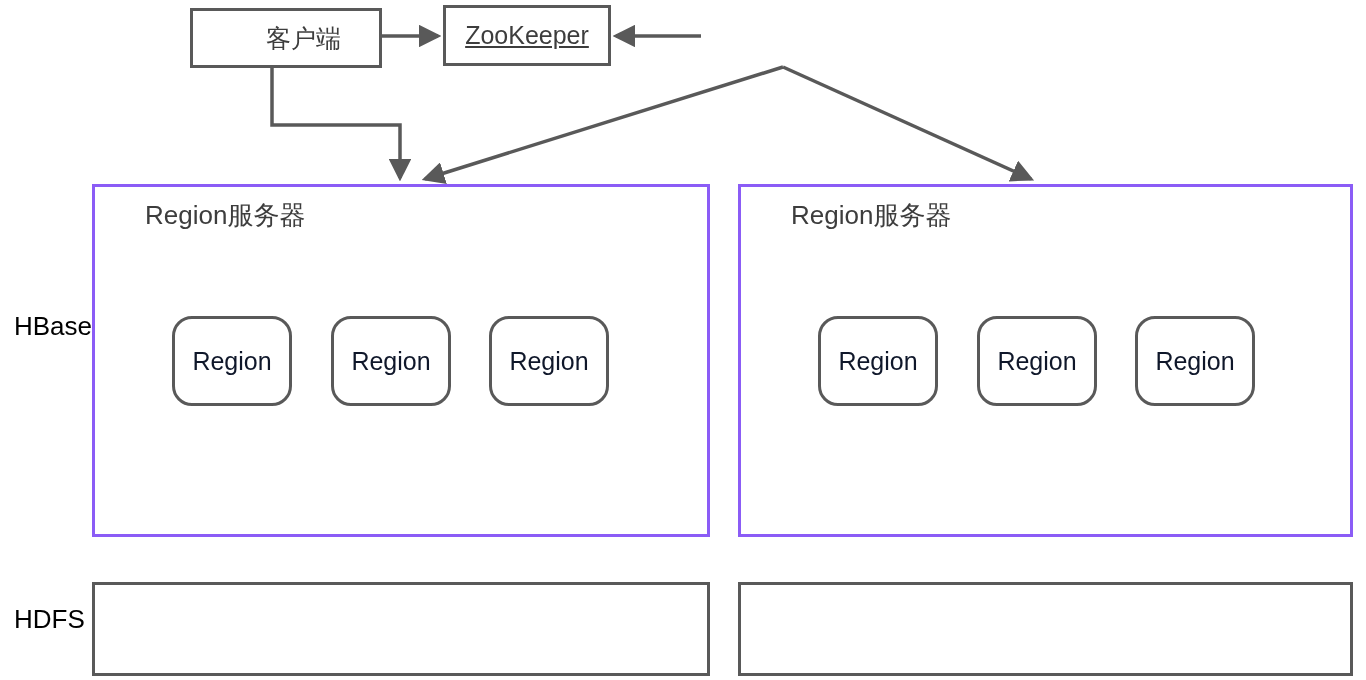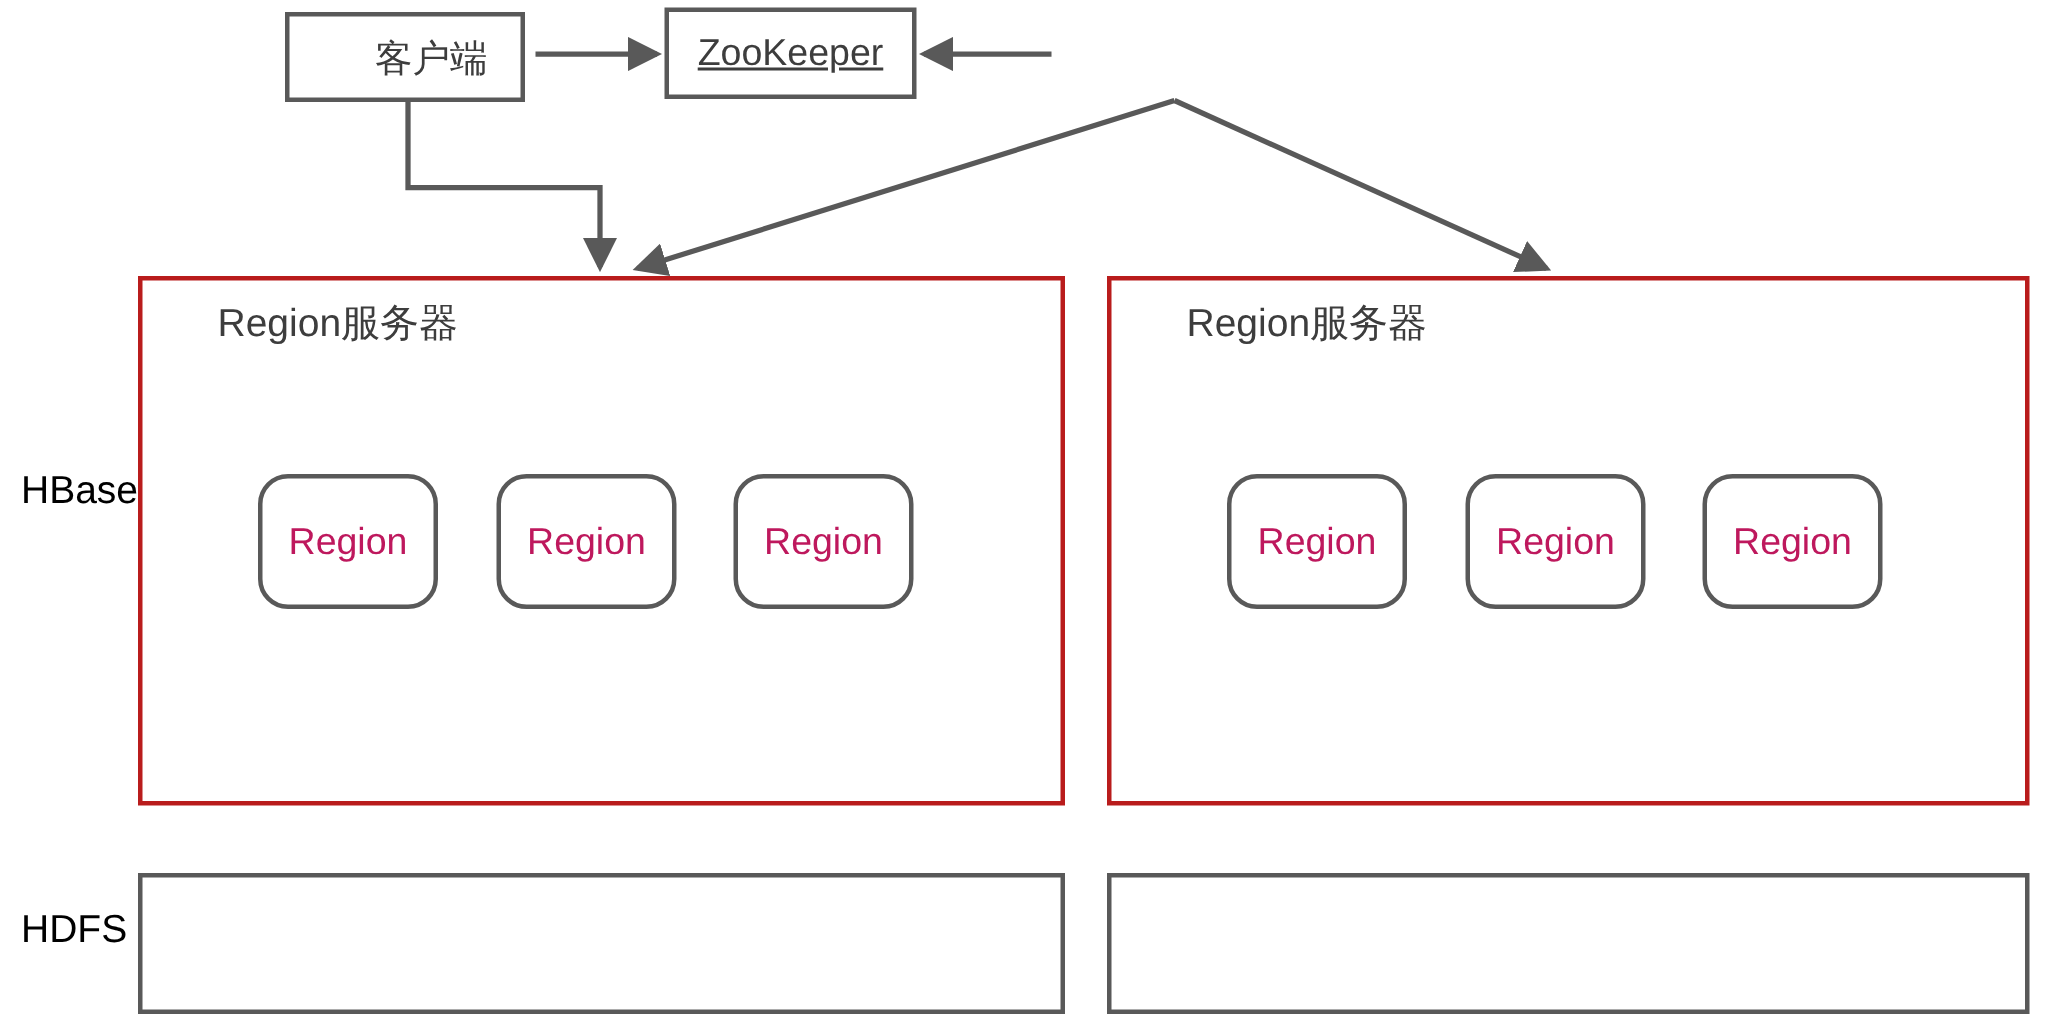--- a/index.html
+++ b/index.html
@@ -27,29 +27,29 @@
     box-sizing: border-box;
     border: 3px solid #595959;
     background: #ffffff;
     display: flex;
     align-items: center;
     justify-content: center;
     font-size: 25px;
     color: #3d3d3d;
   }
   .top-node { height: 60px; }
-  .client-node    { left: 190px; top: 8px;  width: 160px; padding-left: 35px; }
+  .client-node    { left: 190px; top: 8px;  width: 192px; padding-left: 35px; }
   .zookeeper-node { left: 443px; top: 5px;  width: 168px; height: 61px; text-decoration: underline; }
   .master-node    { left: 702px; top: 8px;  width: 164px; }
   .server-box {
     position: absolute;
     top: 184px;
     height: 353px;
     box-sizing: border-box;
-    border: 3px solid #b91c1c;
+    border: 3px solid #8b5cf6;
     background: #ffffff;
   }
   .server-1 { left: 92px;  width: 618px; }
   .server-2 { left: 738px; width: 615px; }
   .server-title {
     position: absolute;
     left: 50px;
     top: 11px;
     font-size: 26px;
     color: #3d3d3d;
@@ -61,21 +61,21 @@
     width: 120px;
     height: 90px;
     box-sizing: border-box;
     border: 3px solid #595959;
     border-radius: 20px;
     background: #ffffff;
     display: flex;
     align-items: center;
     justify-content: center;
     font-size: 25px;
-    color: #be185d;
+    color: #0f172a;
   }
   .region-1 { left: 77px; }
   .region-2 { left: 236px; }
   .region-3 { left: 394px; }
   .hdfs-box {
     position: absolute;
     top: 582px;
     height: 94px;
     box-sizing: border-box;
     border: 3px solid #595959;

